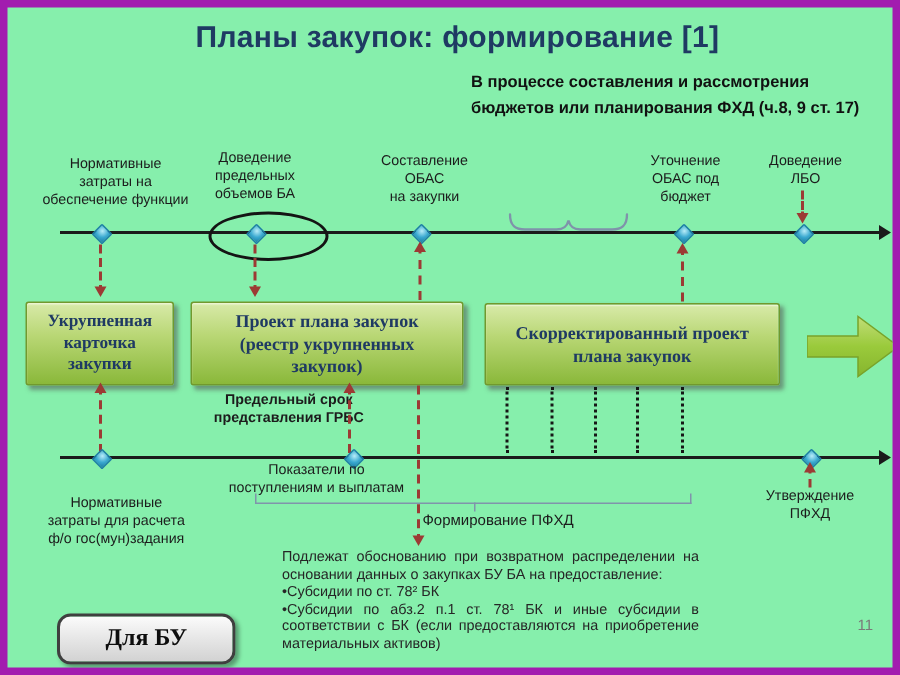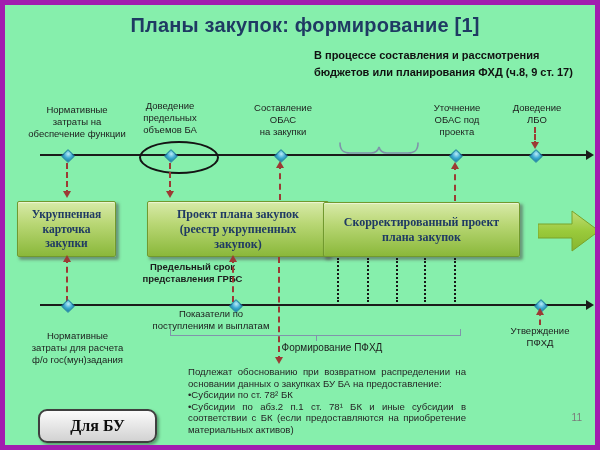--- a/index.html
+++ b/index.html
@@ -91,21 +91,21 @@
 затраты на
 обеспечение функции</div>
   <div class="lbl" style="left:115px; top:95px; width:100px;">Доведение
 предельных
 объемов БА</div>
   <div class="lbl" style="left:238px; top:97px; width:80px;">Составление
 ОБАС
 на закупки</div>
   <div class="lbl" style="left:412px; top:97px; width:80px;">Уточнение
 ОБАС под
-проекта</div>
+бюджет</div>
   <div class="lbl" style="left:497px; top:97px; width:70px;">Доведение
 ЛБО</div>
 
   <svg class="abs" style="left:334px; top:137px;" width="80" height="13" viewBox="0 0 80 13">
     <path d="M1,1 C1,9 5,11 11,11 L32,11 C37,11 39,9 40,5 C41,9 43,11 48,11 L69,11 C75,11 79,9 79,1" stroke="#7f93aa" stroke-width="1.6" fill="none" stroke-linecap="round"></path>
   </svg>
 
   <div class="tl" style="left:35px; top:149px; width:552px;"></div>
   <div class="mk" style="left:58px;  top:146px;"></div>
   <div class="mk" style="left:161px; top:146px;"></div>
@@ -116,21 +116,21 @@
 
   <div class="vdash head-down" style="left:61px;  top:158px; height:33px;"></div>
   <div class="vdash head-down" style="left:164px; top:158px; height:33px;"></div>
   <div class="vdash head-up" style="left:274px; top:158px; height:37px;"></div>
   <div class="vdash head-up" style="left:449px; top:159px; height:37px;"></div>
   <div class="vdash head-down" style="left:529px; top:122px; height:20px;"></div>
 
   <div class="gbox" style="left:12px;  top:196px; width:97px;  height:54px; font-size:11.5px;">Укрупненная
 карточка
 закупки</div>
-  <div class="gbox" style="left:122px; top:196px; width:180px; height:54px;margin-left:20px;">Проект плана закупок
+  <div class="gbox" style="left:122px; top:196px; width:180px; height:54px;">Проект плана закупок
 (реестр укрупненных
 закупок)</div>
   <div class="gbox" style="left:318px; top:197px; width:195px; height:53px;">Скорректированный проект
 плана закупок</div>
 
   <svg class="abs" style="left:533px; top:205px;" width="62" height="42" viewBox="0 0 62 42">
     <defs>
       <linearGradient id="ag" x1="0" y1="0" x2="0" y2="1">
         <stop offset="0" stop-color="#c1dd78"></stop>
         <stop offset="0.5" stop-color="#9aca3b"></stop>

